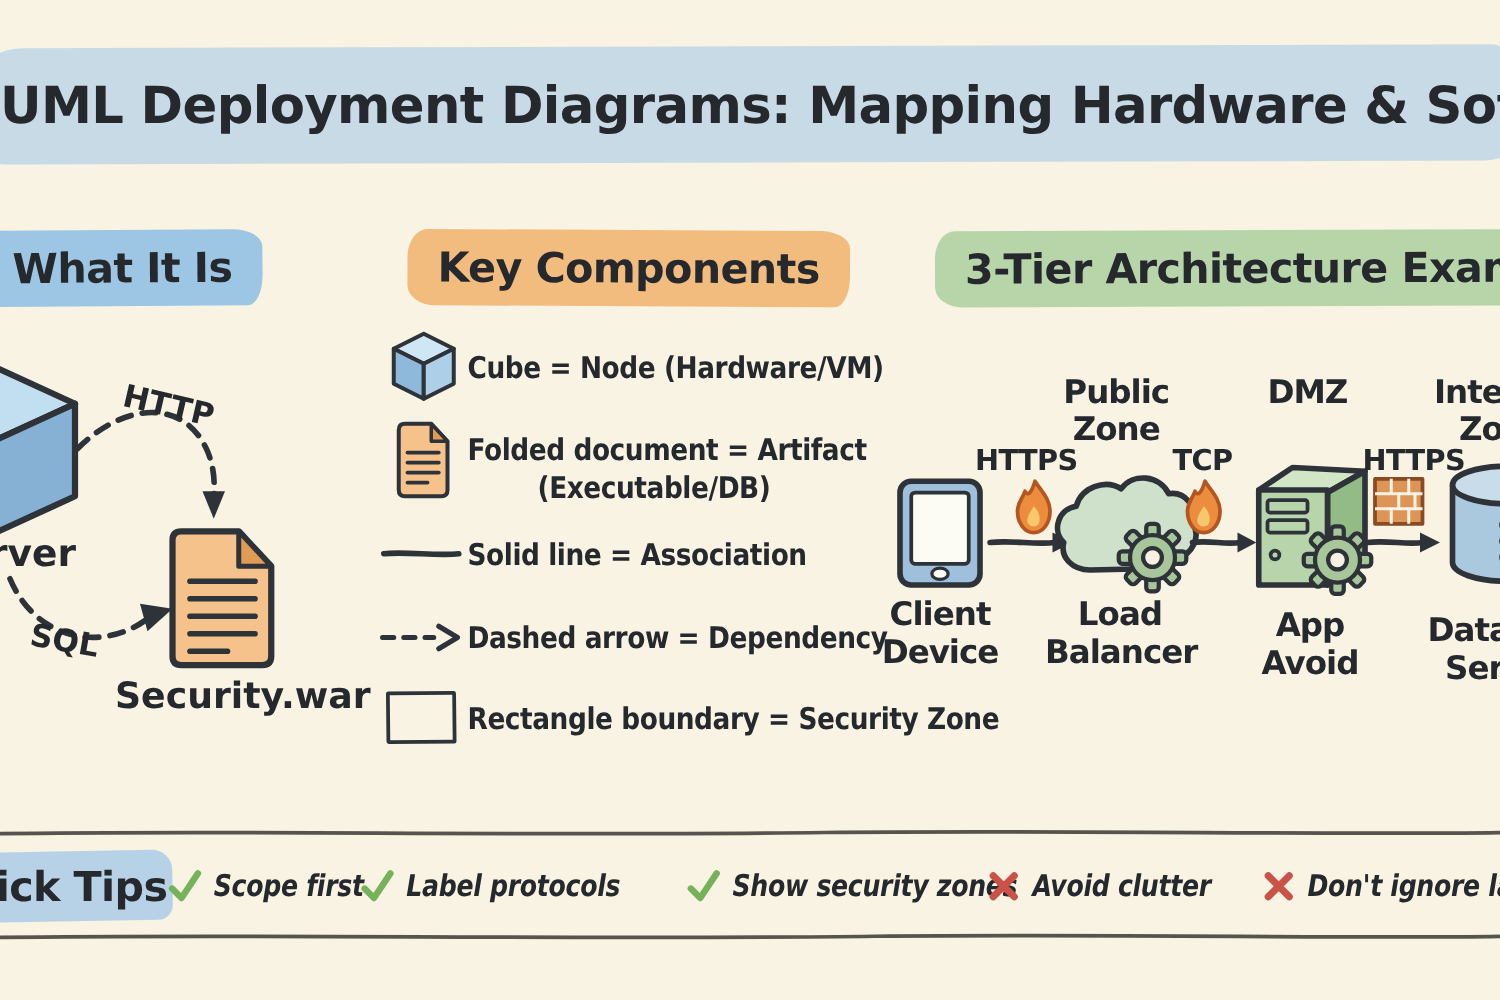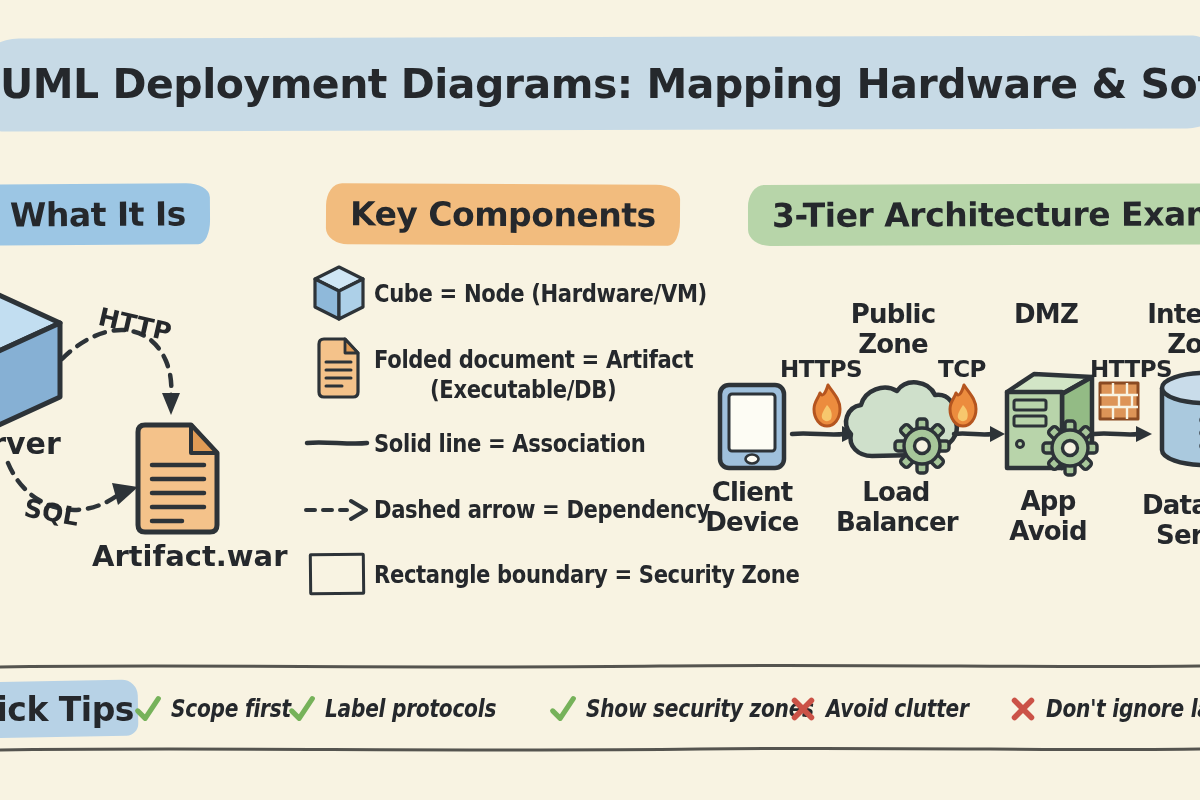--- a/index.html
+++ b/index.html
@@ -95,21 +95,21 @@
   </g>
 
   <g>
     <path d="M 8,188 C 28,236 80,248 118,220" fill="none" stroke="#2d3338" stroke-width="4.5" stroke-dasharray="11 9" stroke-linecap="round"></path>
     <polygon points="112,208 138,212 118,230" fill="#2d3338"></polygon>
   </g>
 </svg>
 <div class="dlabel" style="left:-55px;top:426px;width:120px;text-align:center;font-size:30px;">Server</div>
 <div class="dlabel" style="left:98px;top:310px;font-size:25px;transform:rotate(13deg);">HTTP</div>
 <div class="dlabel" style="left:24px;top:498px;font-size:25px;transform:rotate(10deg);">SQL</div>
-<div class="dlabel" style="left:92px;top:539px;width:165px;text-align:center;font-size:29px;">Artifact.war</div>
+<div class="dlabel" style="left:92px;top:539px;width:165px;text-align:center;font-size:29px;">Security.war</div>
 
 <svg class="abs" style="left:310px;top:263px;" width="58" height="60" viewBox="0 0 58 60">
   <g stroke="#2d3338" stroke-width="3.2" stroke-linejoin="round">
     <polygon points="29,4 53,16 29,28 5,16" fill="#cfe6f5"></polygon>
     <polygon points="5,16 29,28 29,56 5,44" fill="#8fb9da"></polygon>
     <polygon points="53,16 53,44 29,56 29,28" fill="#add0e8"></polygon>
   </g>
 </svg>
 <div class="legend-label" style="top:280px;">Cube = Node (Hardware/VM)</div>
 

